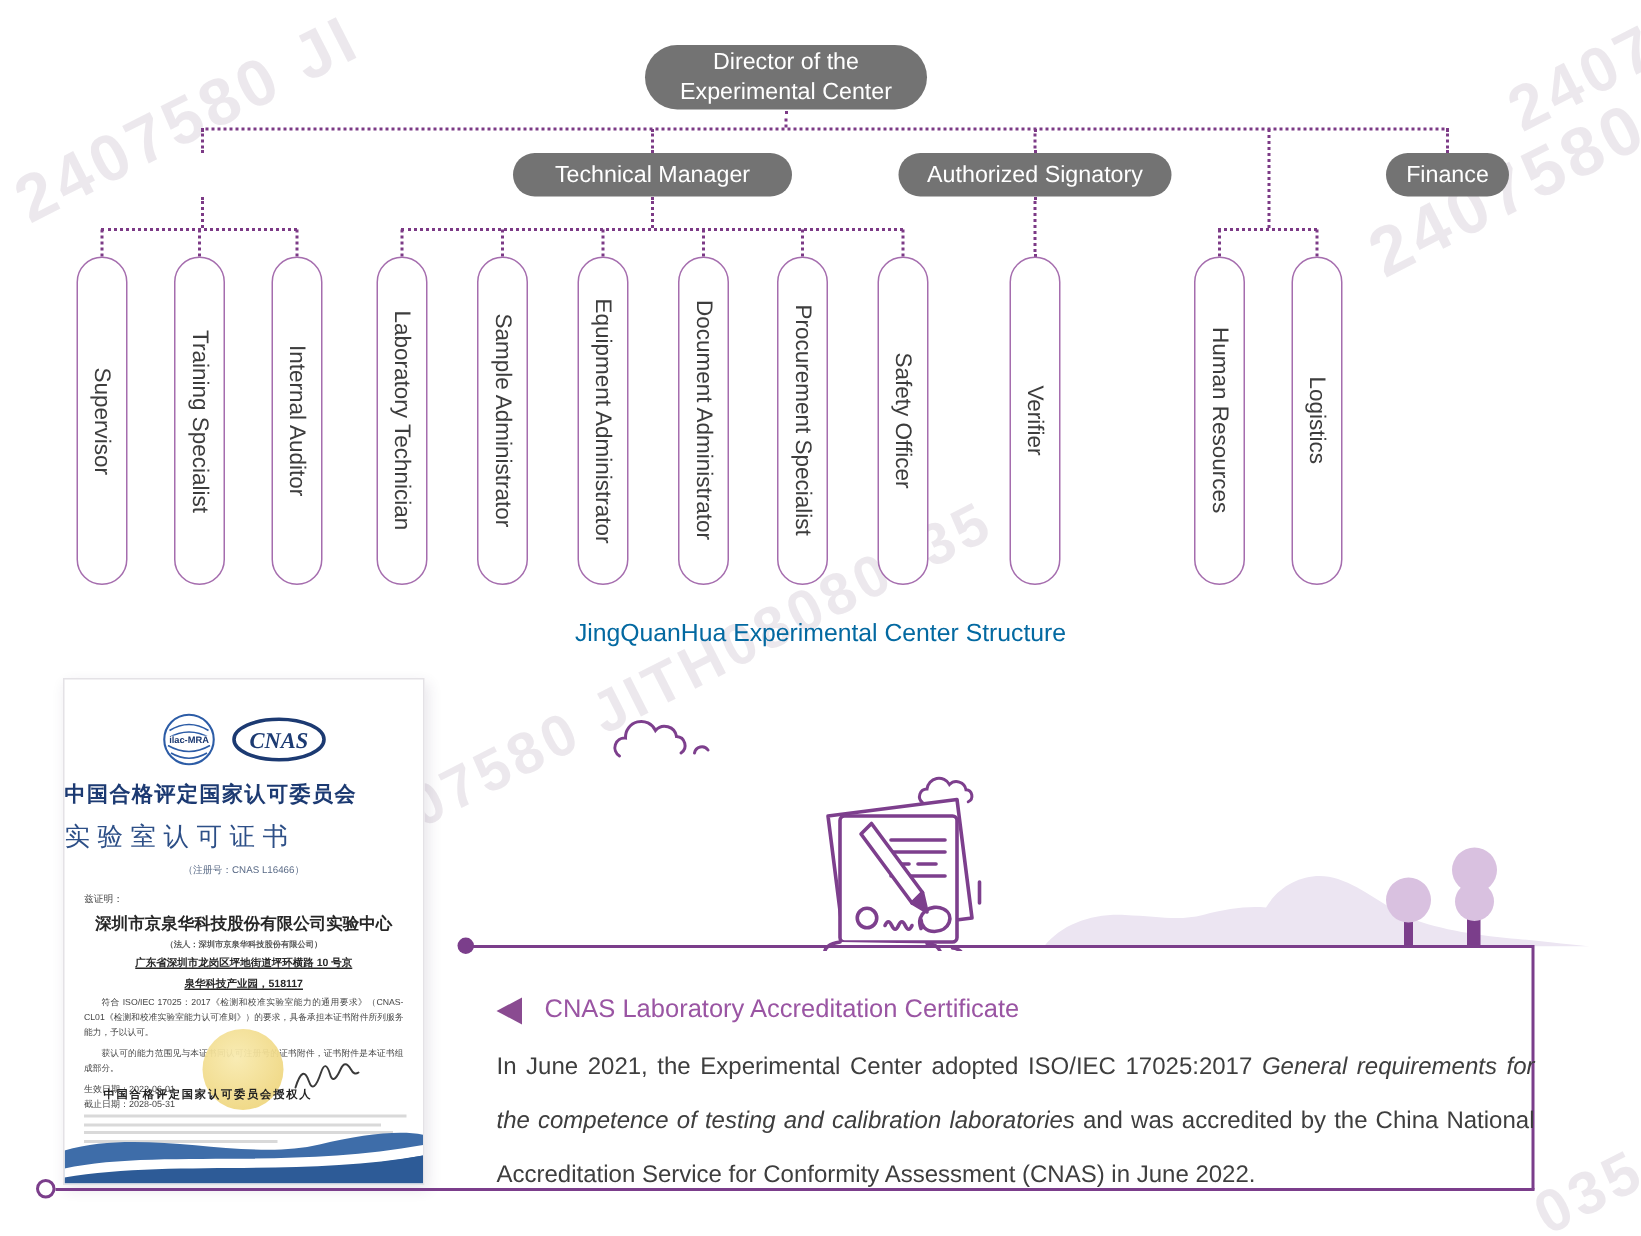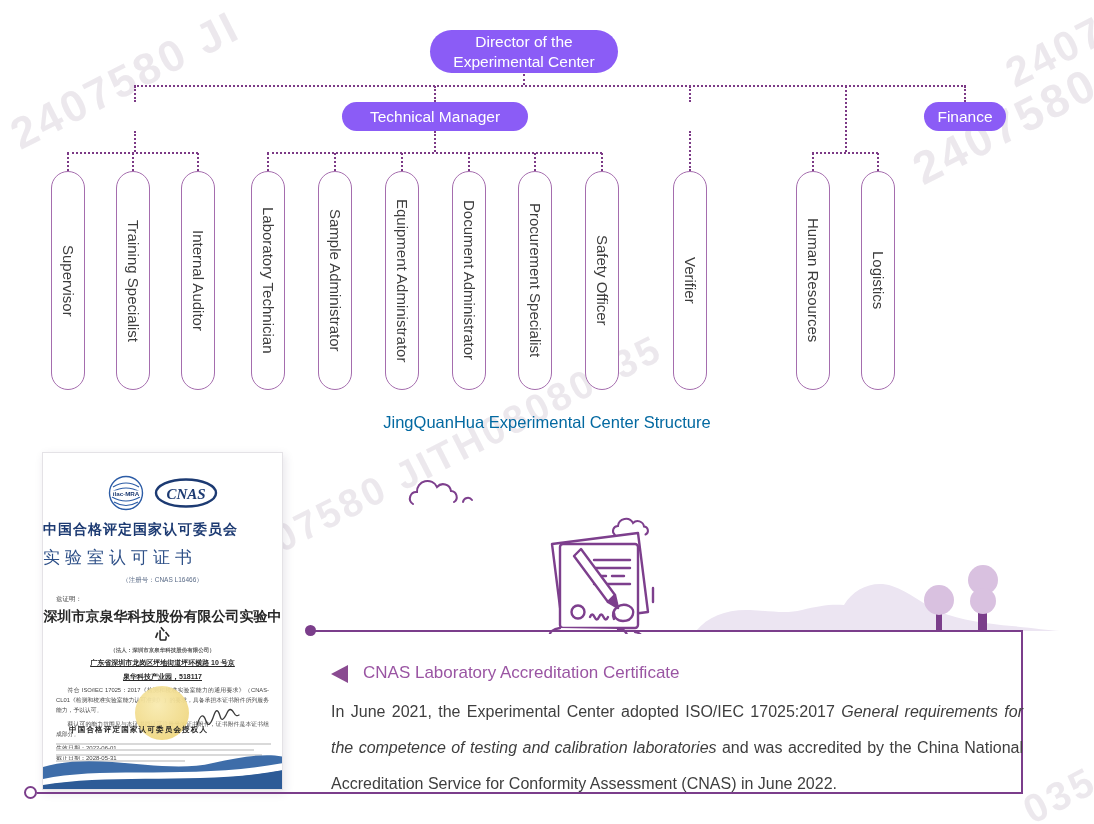--- a/index.html
+++ b/index.html
@@ -5,21 +5,21 @@
   * { margin:0; padding:0; box-sizing:border-box; }
   html,body { background:#fff; }
   body { font-family:"Liberation Sans", sans-serif; }
   .page { position:relative; width:1094px; height:824px; background:#fff; overflow:hidden; }
 
   
   .wm { position:absolute; font-weight:bold; color:#ddd7df; opacity:.55; white-space:nowrap;
         transform:rotate(-27deg); letter-spacing:3px; pointer-events:none; }
 
   
-  .obox { position:absolute; background:#8b5cf6; color:#fff; display:flex; align-items:center;
+  .obox { position:absolute; background:#737373; color:#fff; display:flex; align-items:center;
           justify-content:center; text-align:center; }
   .root-box { height:43px; border-radius:22px; font-size:15.5px; line-height:20px; padding:0 12px; }
   .mgr-box  { height:29px; border-radius:15px; font-size:15.5px; }
   .pill { position:absolute; width:34px; height:219px; top:171px; border:1.5px solid #a56dae;
           border-radius:17px; background:#fff; display:flex; align-items:center; justify-content:center; }
   .pill span { writing-mode:vertical-rl; font-size:15px; color:#3d3d3d; white-space:nowrap; }
 
   
   .dh { position:absolute; height:0; border-top:2px dotted #7c3a86; }
   .dv { position:absolute; width:0; border-left:2px dotted #7c3a86; }
@@ -28,21 +28,21 @@
              font-size:16.5px; color:#0369a1; }
 
   
   .cert { position:absolute; left:42px; top:452px; width:241px; height:338px; background:#fff;
           border:1px solid #e4e2e6; box-shadow:2px 3px 9px rgba(60,40,80,.12); overflow:hidden; }
   .logos { display:flex; justify-content:center; align-items:center; gap:10px; margin-top:22px; }
   .cert-title { margin-top:10px; text-align:left; font-size:14px; font-weight:bold; color:#1c3a72; letter-spacing:1px; }
   .cert-sub { margin-top:7px; text-align:left; font-size:17px; color:#2d4f87; letter-spacing:5px; }
   .cert-reg { margin-top:7px; text-align:center; font-size:6.5px; color:#5a6b87; }
   .cert-certify { margin:10px 0 0 13px; font-size:6.5px; color:#444; }
-  .cert-org { margin-top:4px; text-align:center; font-size:14px; font-weight:bold; color:#272727; }
+  .cert-org { margin-top:4px; text-align:center; font-size:11px; font-weight:bold; color:#272727; }
   .cert-legal { margin-top:3px; text-align:center; font-size:5.5px; font-weight:bold; color:#555; }
   .cert-addr { margin-top:4px; text-align:center; font-size:7px; font-weight:bold; color:#272727; text-decoration:underline; }
   .cert-body { margin:4px 13px 0; font-size:5.8px; line-height:1.72; color:#444; text-align:justify; text-indent:2em; }
   .cert-date { margin-left:13px; font-size:6px; color:#444; line-height:1.7; }
   .cert-seal { position:absolute; left:92px; top:233px; width:54px; height:54px; border-radius:50%;
                background:radial-gradient(circle at 42% 36%, #f8eaae, #ecd070); opacity:.93; }
   .cert-auth { position:absolute; left:26px; top:272px; font-size:7.5px; font-weight:bold; color:#222; letter-spacing:1.2px; }
   .cert-sign { position:absolute; left:150px; top:250px; }
   .fineprint { position:absolute; left:13px; top:290px; width:215px; }
   .fineprint i { display:block; height:2px; background:#d9d9d9; margin-bottom:3.5px; }
@@ -99,20 +99,21 @@
 
   <div class="dv" style="left:689px;top:131px;height:40px;"></div>
 
   <div class="dh" style="left:812px;top:152px;width:66px;"></div>
   <div class="dv" style="left:812px;top:153px;height:18px;"></div>
   <div class="dv" style="left:877px;top:153px;height:18px;"></div>
 
   <div class="obox root-box" style="left:430px;top:30px;width:188px;">Director of the Experimental Center</div>
 
   <div class="obox mgr-box" style="left:342px;top:102px;width:186px;">Technical Manager</div>
+  <div class="obox mgr-box" style="left:599px;top:102px;width:182px;">Authorized Signatory</div>
   <div class="obox mgr-box" style="left:924px;top:102px;width:82px;">Finance</div>
 
   <div class="pill" style="left:51px;">
       <span>Supervisor</span>
     </div>
   <div class="pill" style="left:116px;">
       <span>Training Specialist</span>
     </div>
   <div class="pill" style="left:181px;">
       <span>Internal Auditor</span>

